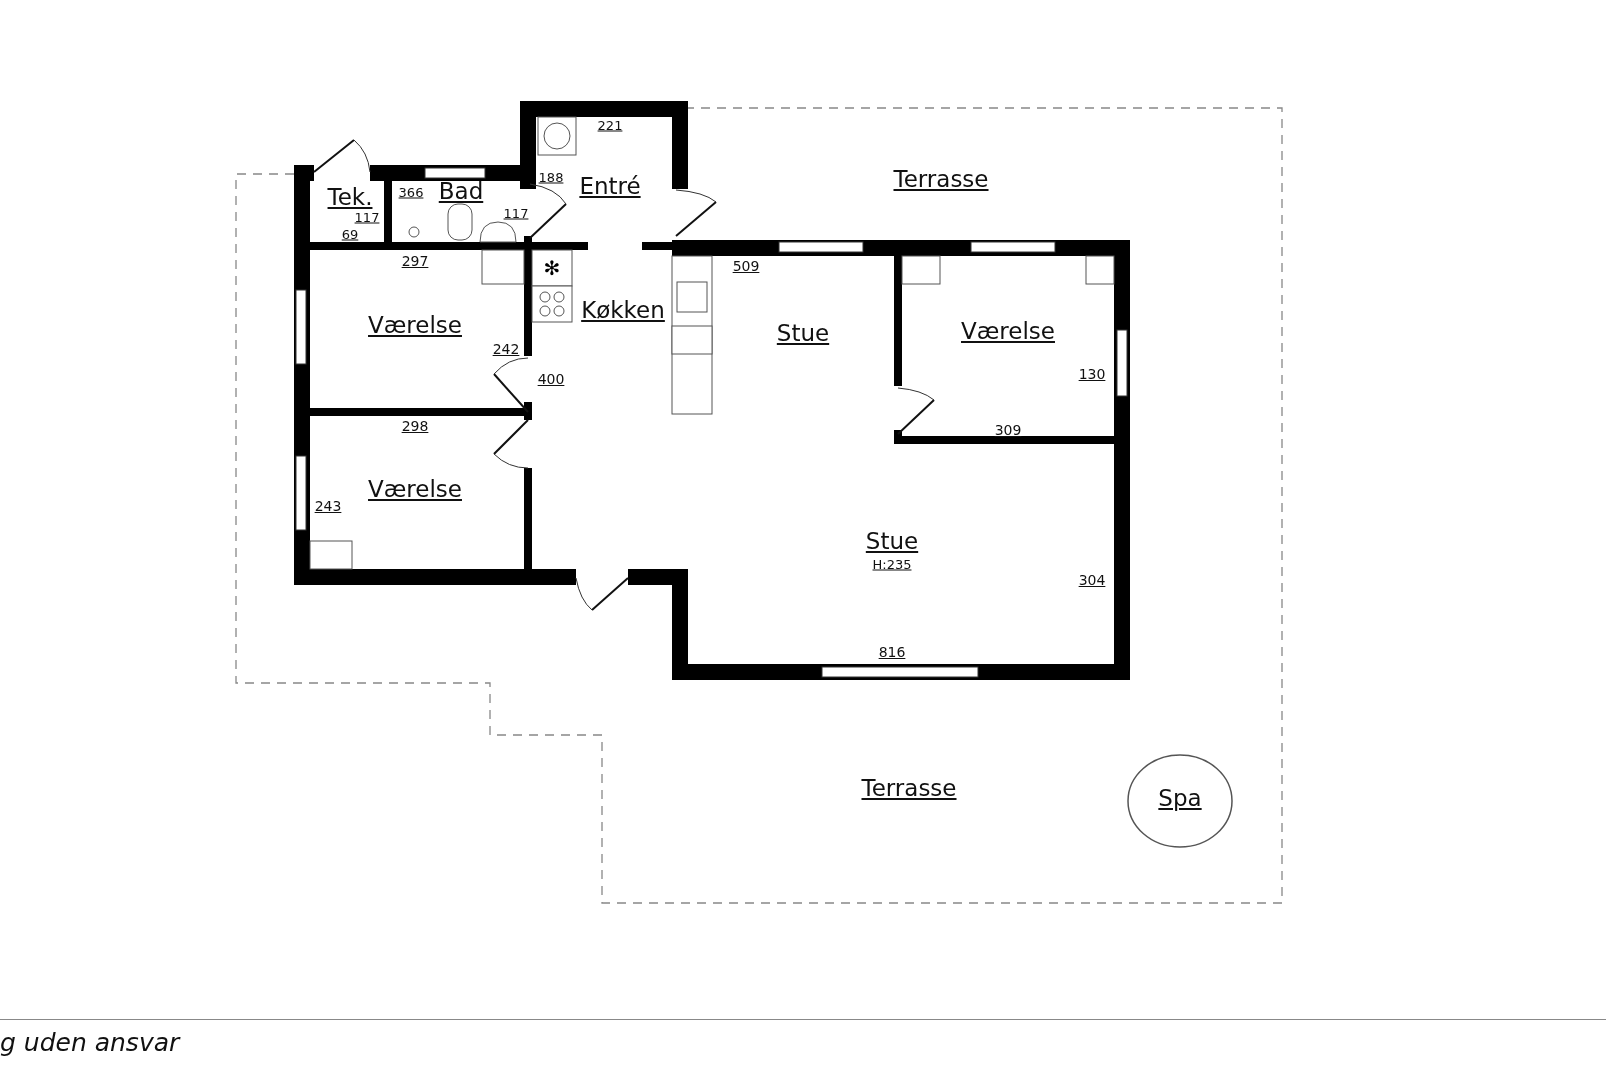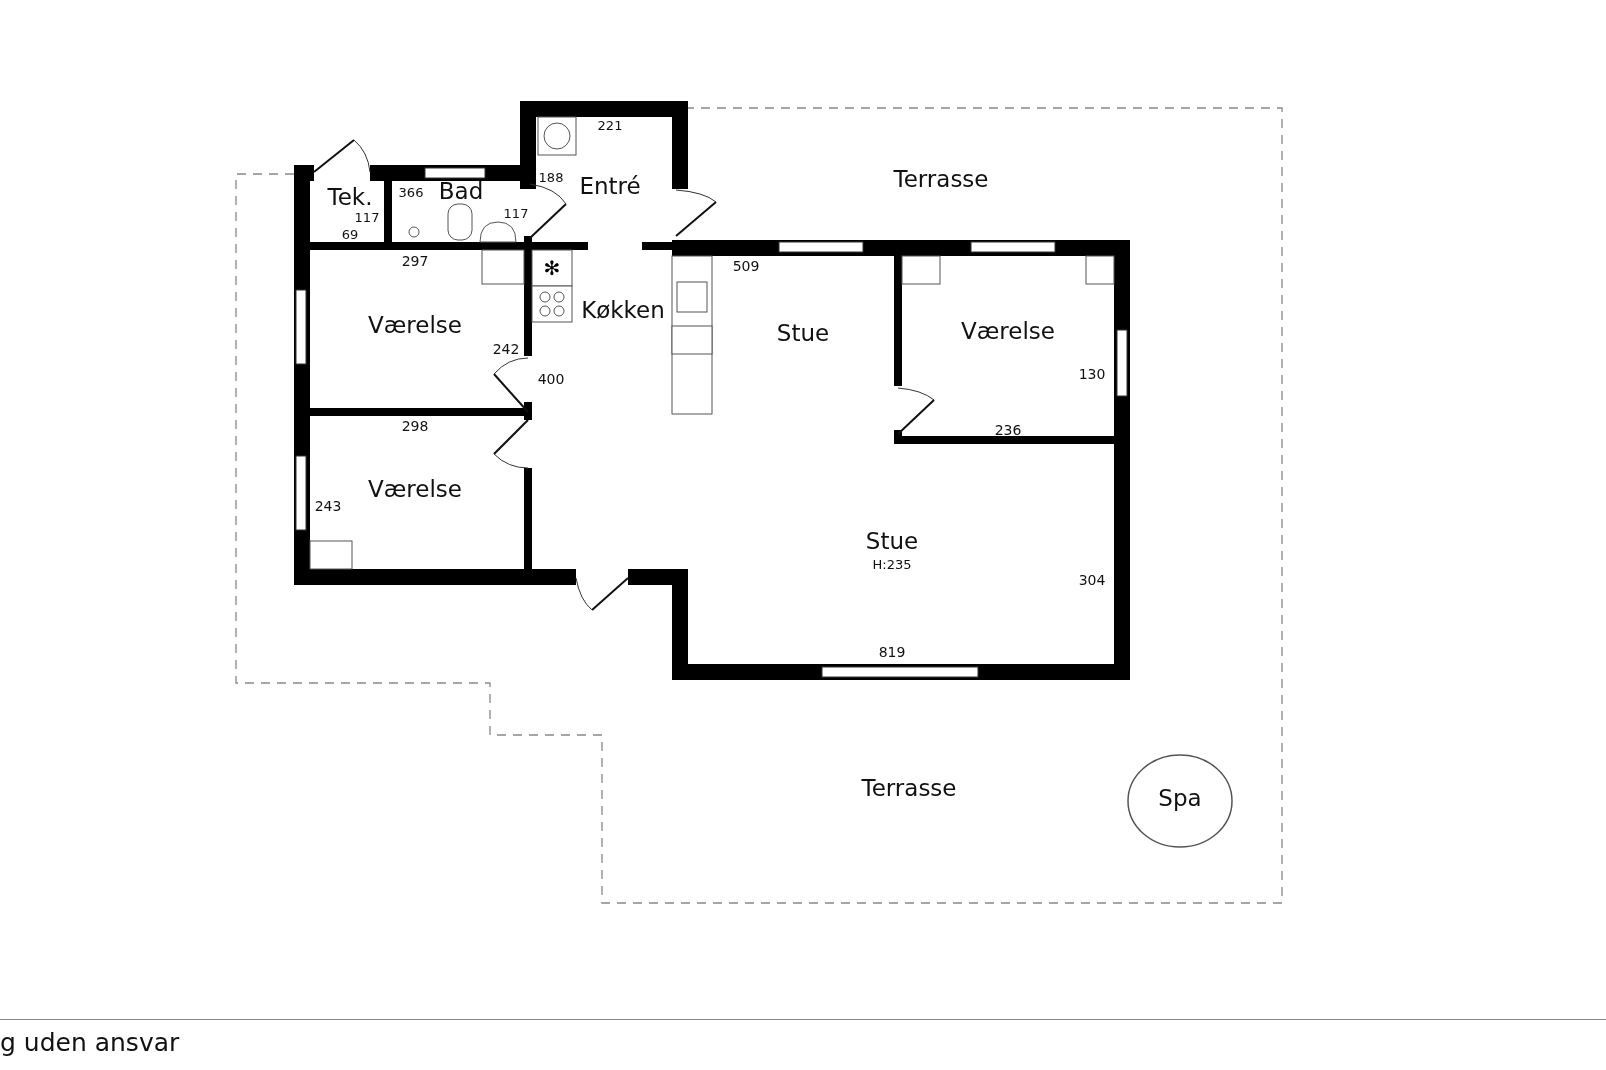--- a/index.html
+++ b/index.html
@@ -5,26 +5,26 @@
   html, body { margin: 0; padding: 0; background: #ffffff; }
   body { width: 1606px; height: 1070px; position: relative; overflow: hidden;
          font-family: "DejaVu Sans", "Liberation Sans", sans-serif; color: #111; }
   #plan { position: absolute; left: 0; top: 0; }
   .wall { fill: #000; }
   .win { fill: #fff; stroke: #333; stroke-width: 1; }
   .dash { fill: none; stroke: #888; stroke-width: 1.3; stroke-dasharray: 9 7; }
   .door { fill: none; stroke: #111; stroke-width: 2; }
   .arc { fill: none; stroke: #333; stroke-width: 1; }
   .fix { fill: #fff; stroke: #555; stroke-width: 1; }
-  .lbl { position: absolute; white-space: nowrap; transform: translate(-50%, -50%); }
+  .lbl { position: absolute; white-space: nowrap; transform: translate(-50%, -50%); text-decoration: underline; }
   .room { font-size: 23px; }
   .dim { font-size: 14px; }
   .small { font-size: 13px; }
   #footer-line { position: absolute; left: 0; top: 1019px; width: 1606px; height: 1px; background: #888; }
-  #footer-text { position: absolute; left: 0; top: 1028px; font-size: 25px; }
+  #footer-text { position: absolute; left: 0; top: 1028px; font-size: 25px; font-style: italic; }
 </style>
 </head>
 <body>
 
 <svg id="plan" width="1606" height="1070" viewBox="0 0 1606 1070">
 
   <polyline class="dash" points="294,174 236,174 236,683 490,683 490,735 602,735 602,903 1282,903 1282,108 686,108"></polyline>
 
   <g>
 
@@ -133,23 +133,23 @@
 <div class="lbl dim" style="left:746px;top:266px">509</div>
 <div class="lbl dim" style="left:551px;top:379px">400</div>
 <div class="lbl room" style="left:415px;top:325px">Værelse</div>
 <div class="lbl dim" style="left:415px;top:261px">297</div>
 <div class="lbl dim" style="left:506px;top:349px">242</div>
 <div class="lbl room" style="left:415px;top:489px">Værelse</div>
 <div class="lbl dim" style="left:415px;top:426px">298</div>
 <div class="lbl dim" style="left:328px;top:506px">243</div>
 <div class="lbl room" style="left:1008px;top:331px">Værelse</div>
 <div class="lbl dim" style="left:1092px;top:374px">130</div>
-<div class="lbl dim" style="left:1008px;top:430px">236</div>
+<div class="lbl dim" style="left:1008px;top:430px">309</div>
 <div class="lbl room" style="left:892px;top:541px">Stue</div>
 <div class="lbl small" style="left:892px;top:564px">H:235</div>
 <div class="lbl dim" style="left:1092px;top:580px">304</div>
-<div class="lbl dim" style="left:892px;top:652px">819</div>
+<div class="lbl dim" style="left:892px;top:652px">816</div>
 <div class="lbl room" style="left:941px;top:179px">Terrasse</div>
 <div class="lbl room" style="left:909px;top:788px">Terrasse</div>
 <div class="lbl room" style="left:1180px;top:798px">Spa</div>
 
 <div id="footer-line"></div>
 <div id="footer-text">g uden ansvar</div>
 
 </body></html>

